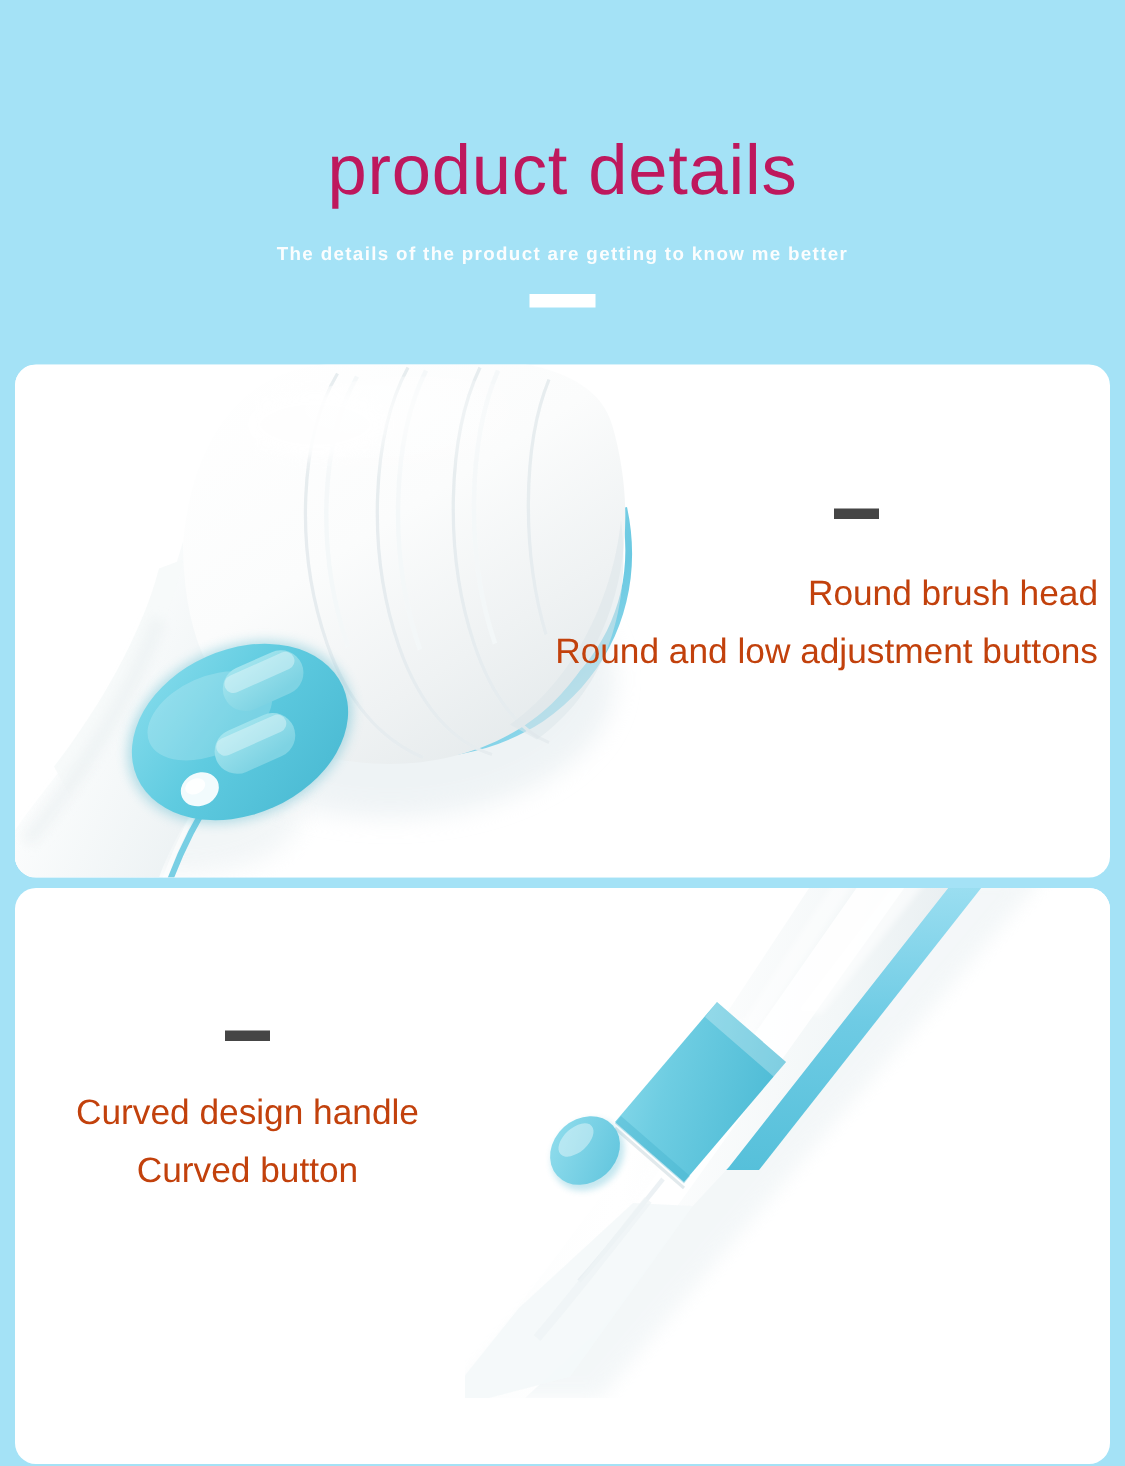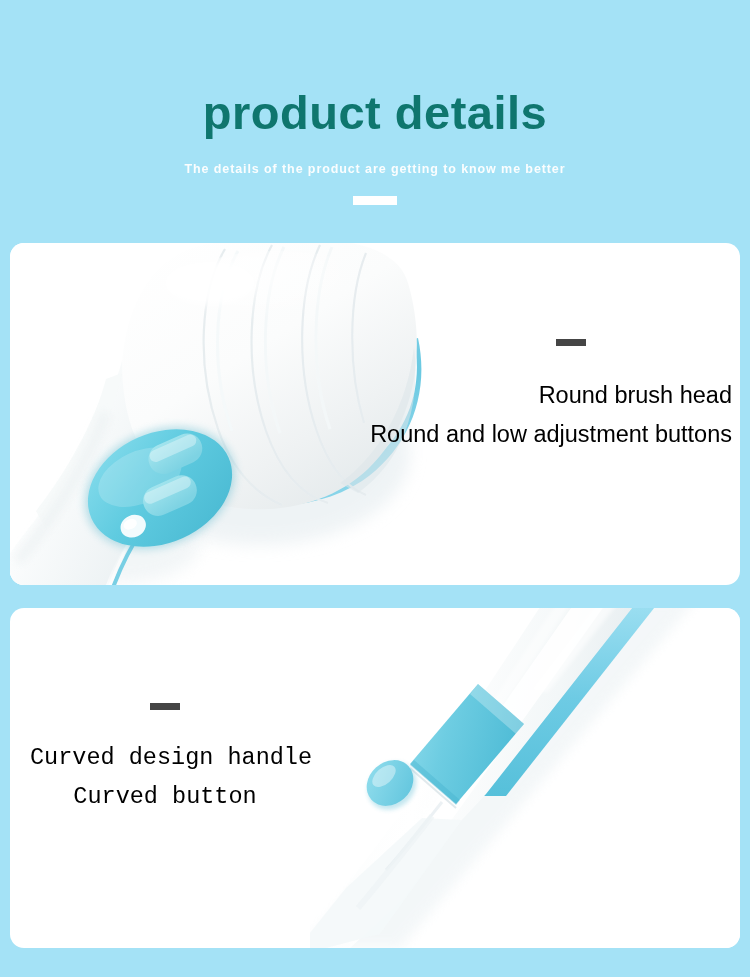--- a/index.html
+++ b/index.html
@@ -10,21 +10,21 @@
     background:#a4e2f6;
     overflow:hidden;
   }
   .page { position:relative; width:750px; height:977px; background:#a4e2f6; }
 
   
   .header { position:absolute; left:0; top:0; width:750px; height:243px; }
   .title {
     position:absolute; left:0; top:89px; width:750px;
     text-align:center;
-    font-size:47px; font-weight:bold; color:#0f766e;
+    font-size:47px; font-weight:normal; color:#be185d;
     letter-spacing:0.5px; line-height:1.0;
     font-family:"Liberation Sans", sans-serif;
   }
   .subtitle {
     position:absolute; left:0; top:162px; width:750px;
     text-align:center;
     font-size:12.5px; color:#ffffff; letter-spacing:0.9px;
     opacity:.96;
     font-weight:bold;
   }
@@ -32,27 +32,27 @@
     position:absolute; left:50%; top:196px; margin-left:-22px;
     width:44px; height:9px; background:#ffffff;
   }
 
   
   .card {
     position:absolute; left:10px; width:730px;
     background:#ffffff; border-radius:14px; overflow:hidden;
   }
   #card-1 { top:243px; height:342px; }
-  #card-2 { top:608px; height:340px;font-family:Liberation Mono, monospace; }
+  #card-2 { top:592px; height:384px; }
 
   
   .textblock { position:absolute; }
   .dash { width:30px; height:7px; background:#454545; }
   .feature-line {
-    color:#000000; font-size:23.5px; line-height:39px;
+    color:#c2410c; font-size:23.5px; line-height:39px;
     white-space:nowrap; font-weight:normal;
   }
 
   #text-1 { right:8px; top:96px; text-align:right; }
   #text-1 .dash { margin:0 auto 30px auto; margin-right:146px; }
   #card-2 #text-2 { left:20px; top:95px; text-align:center; width:270px; }
   #text-2 .dash { margin:0 auto 28px auto; }
 
   
   .photo1 { position:absolute; left:0; top:0; width:430px; height:342px; }

